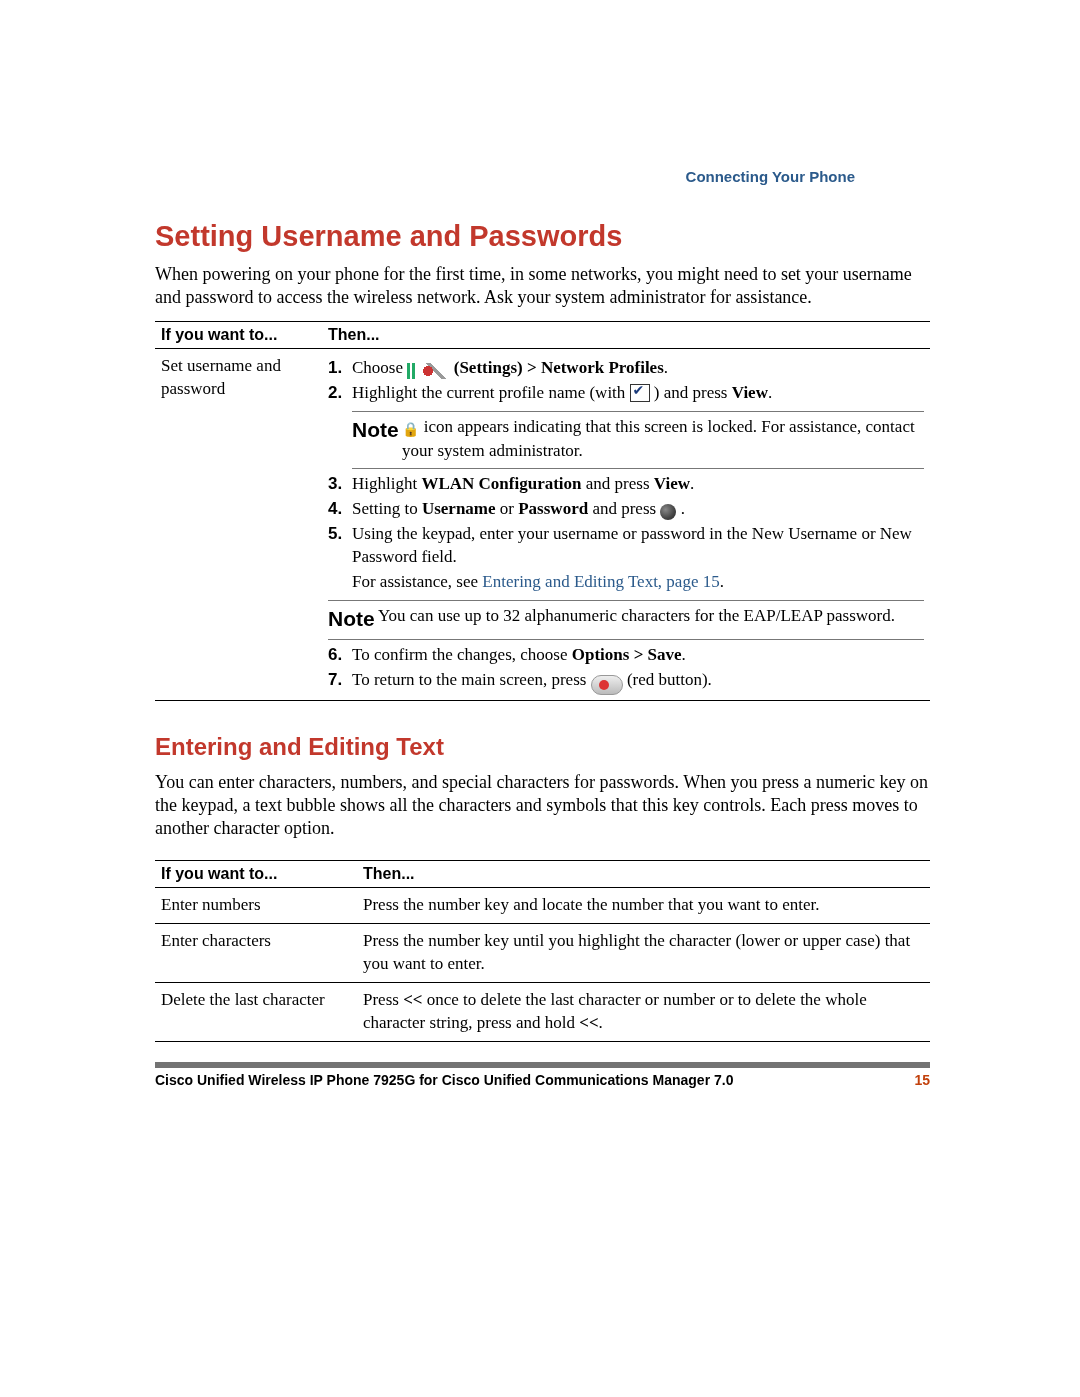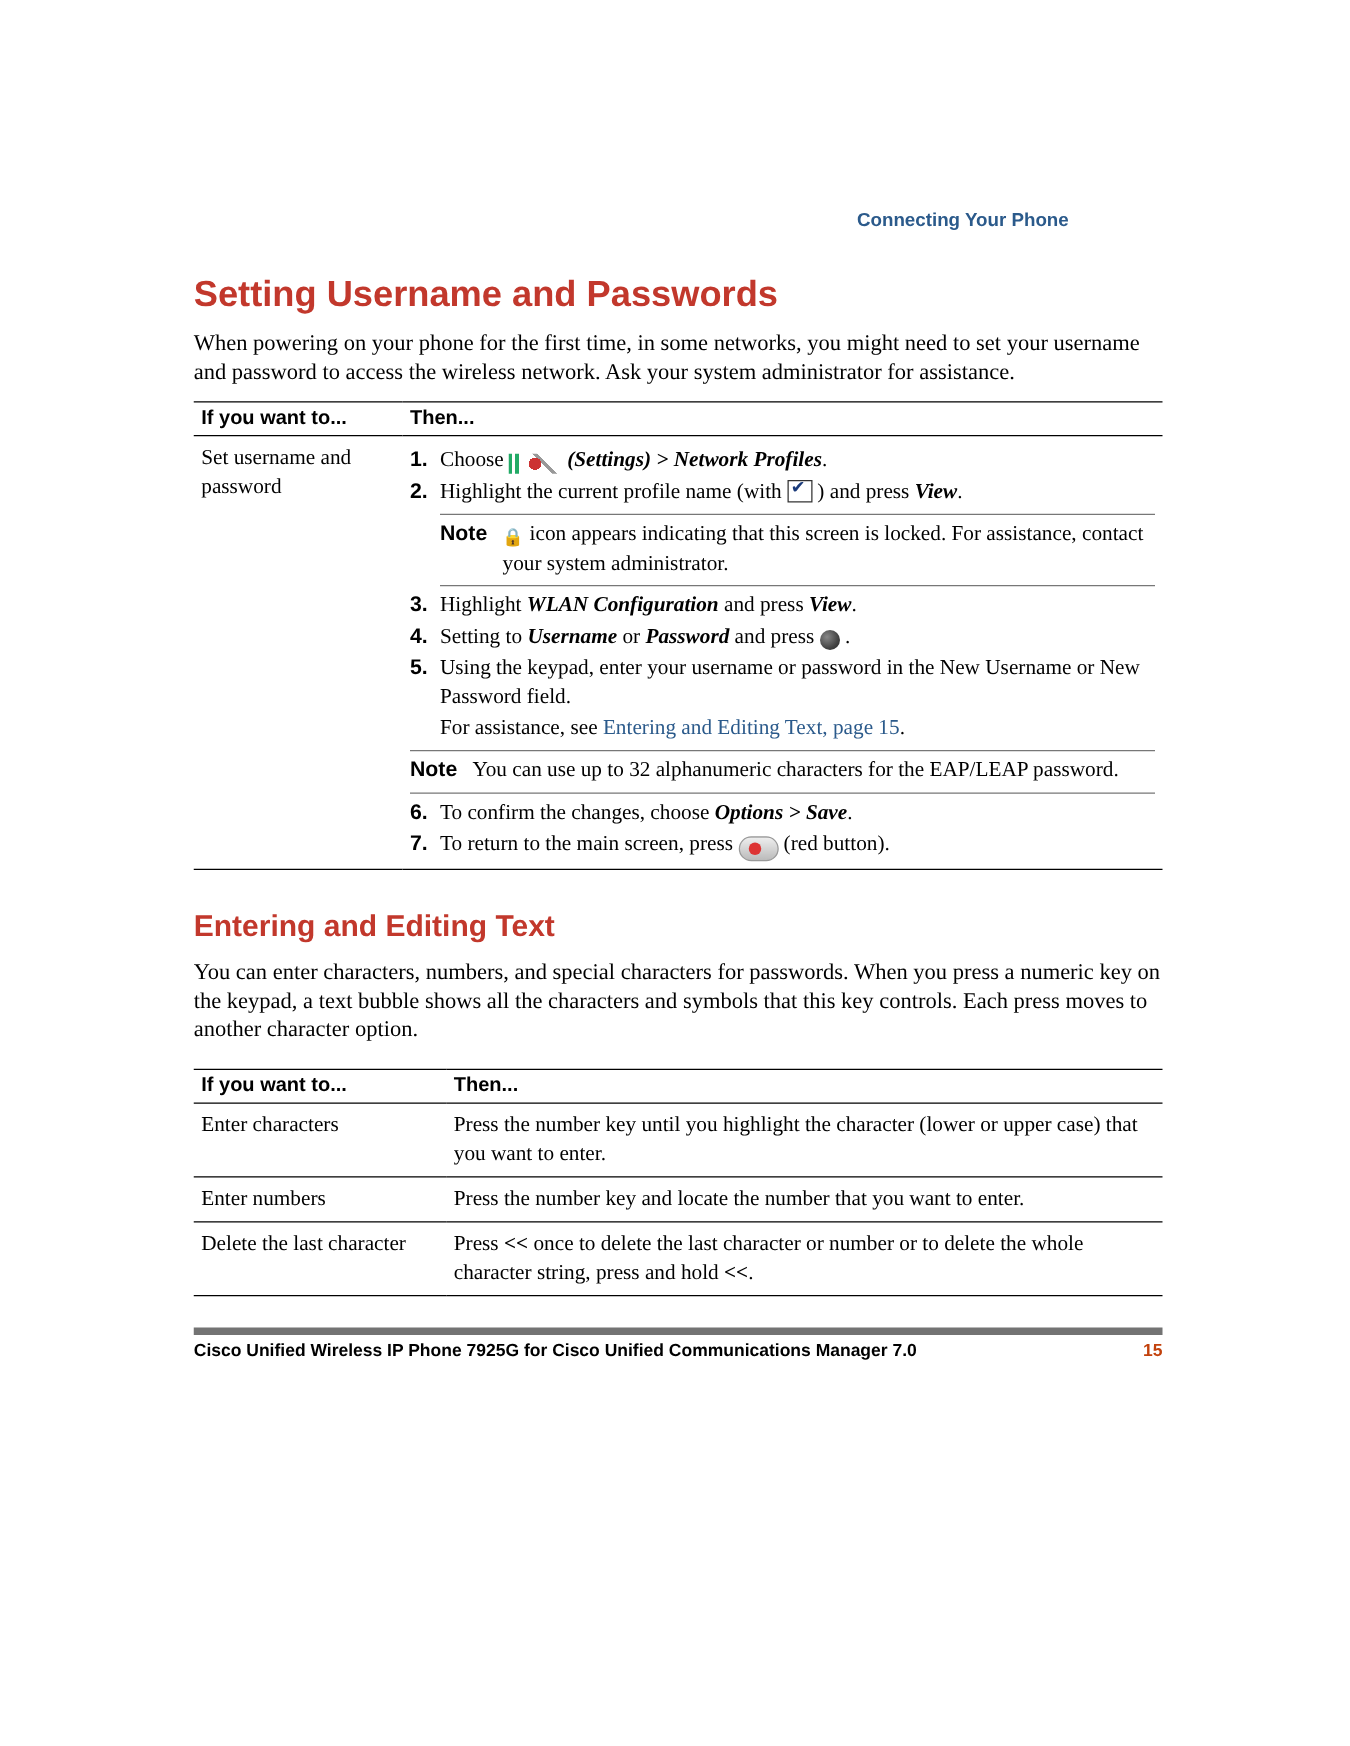--- a/index.html
+++ b/index.html
@@ -84,21 +84,21 @@
     flex: 0 0 24px;
   }
   ol.steps .txt { flex: 1; }
   .note-row {
     display: flex;
     margin: 4px 0 4px 24px;
   }
   .note-label {
     font-family: Arial, Helvetica, sans-serif;
     font-weight: bold;
-    font-size: 17px;
+    font-size: 21px;
     width: 50px;
     flex: 0 0 50px;
   }
   .note-text { flex: 1; }
   .link { color: #2b5a8b; }
   .indent { margin-left: 24px; }
   .hr-thin {
     border: none;
     border-top: 0.5px solid #777;
     margin: 6px 0 4px 24px;
@@ -180,21 +180,21 @@
     padding-top: 4px;
     display: flex;
     justify-content: space-between;
     font-family: Arial, Helvetica, sans-serif;
     font-weight: bold;
     font-size: 14px;
     gap: 45px;
   }
   .footer .doc-title { color: #000; }
   .footer .page-num { color: #c2410c; }
-  b { font-weight: bold; font-style: italic; }
+  b { font-weight: bold; }
 </style>
 </head>
 <body>
 
 <div class="page">
 
   <div class="section-header">Connecting Your Phone</div>
 
   <h1 class="title">Setting Username and Passwords</h1>
 
@@ -291,26 +291,26 @@
 
   <p class="body">You can enter characters, numbers, and special characters for passwords. When you press a numeric key on the keypad, a text bubble shows all the characters and symbols that this key controls. Each press moves to another character option.</p>
 
   <table class="doc" style="margin-top:20px">
     <tbody>
         <tr>
       <th class="col1">If you want to...</th>
       <th>Then...</th>
     </tr>
     <tr>
+      <td>Enter numbers</td>
+      <td>Press the number key and locate the number that you want to enter.</td>
+    </tr>
+    <tr>
       <td>Enter characters</td>
       <td>Press the number key until you highlight the character (lower or upper case) that you want to enter.</td>
-    </tr>
-    <tr>
-      <td>Enter numbers</td>
-      <td>Press the number key and locate the number that you want to enter.</td>
     </tr>
     <tr>
       <td>Delete the last character</td>
       <td>
         <span>Press </span><b>&lt;&lt;</b><span> once to delete the last character or number or to delete the whole character string, press and hold </span><b>&lt;&lt;</b><span>.</span>
       </td>
     </tr>
   </tbody>
     </table>
 

